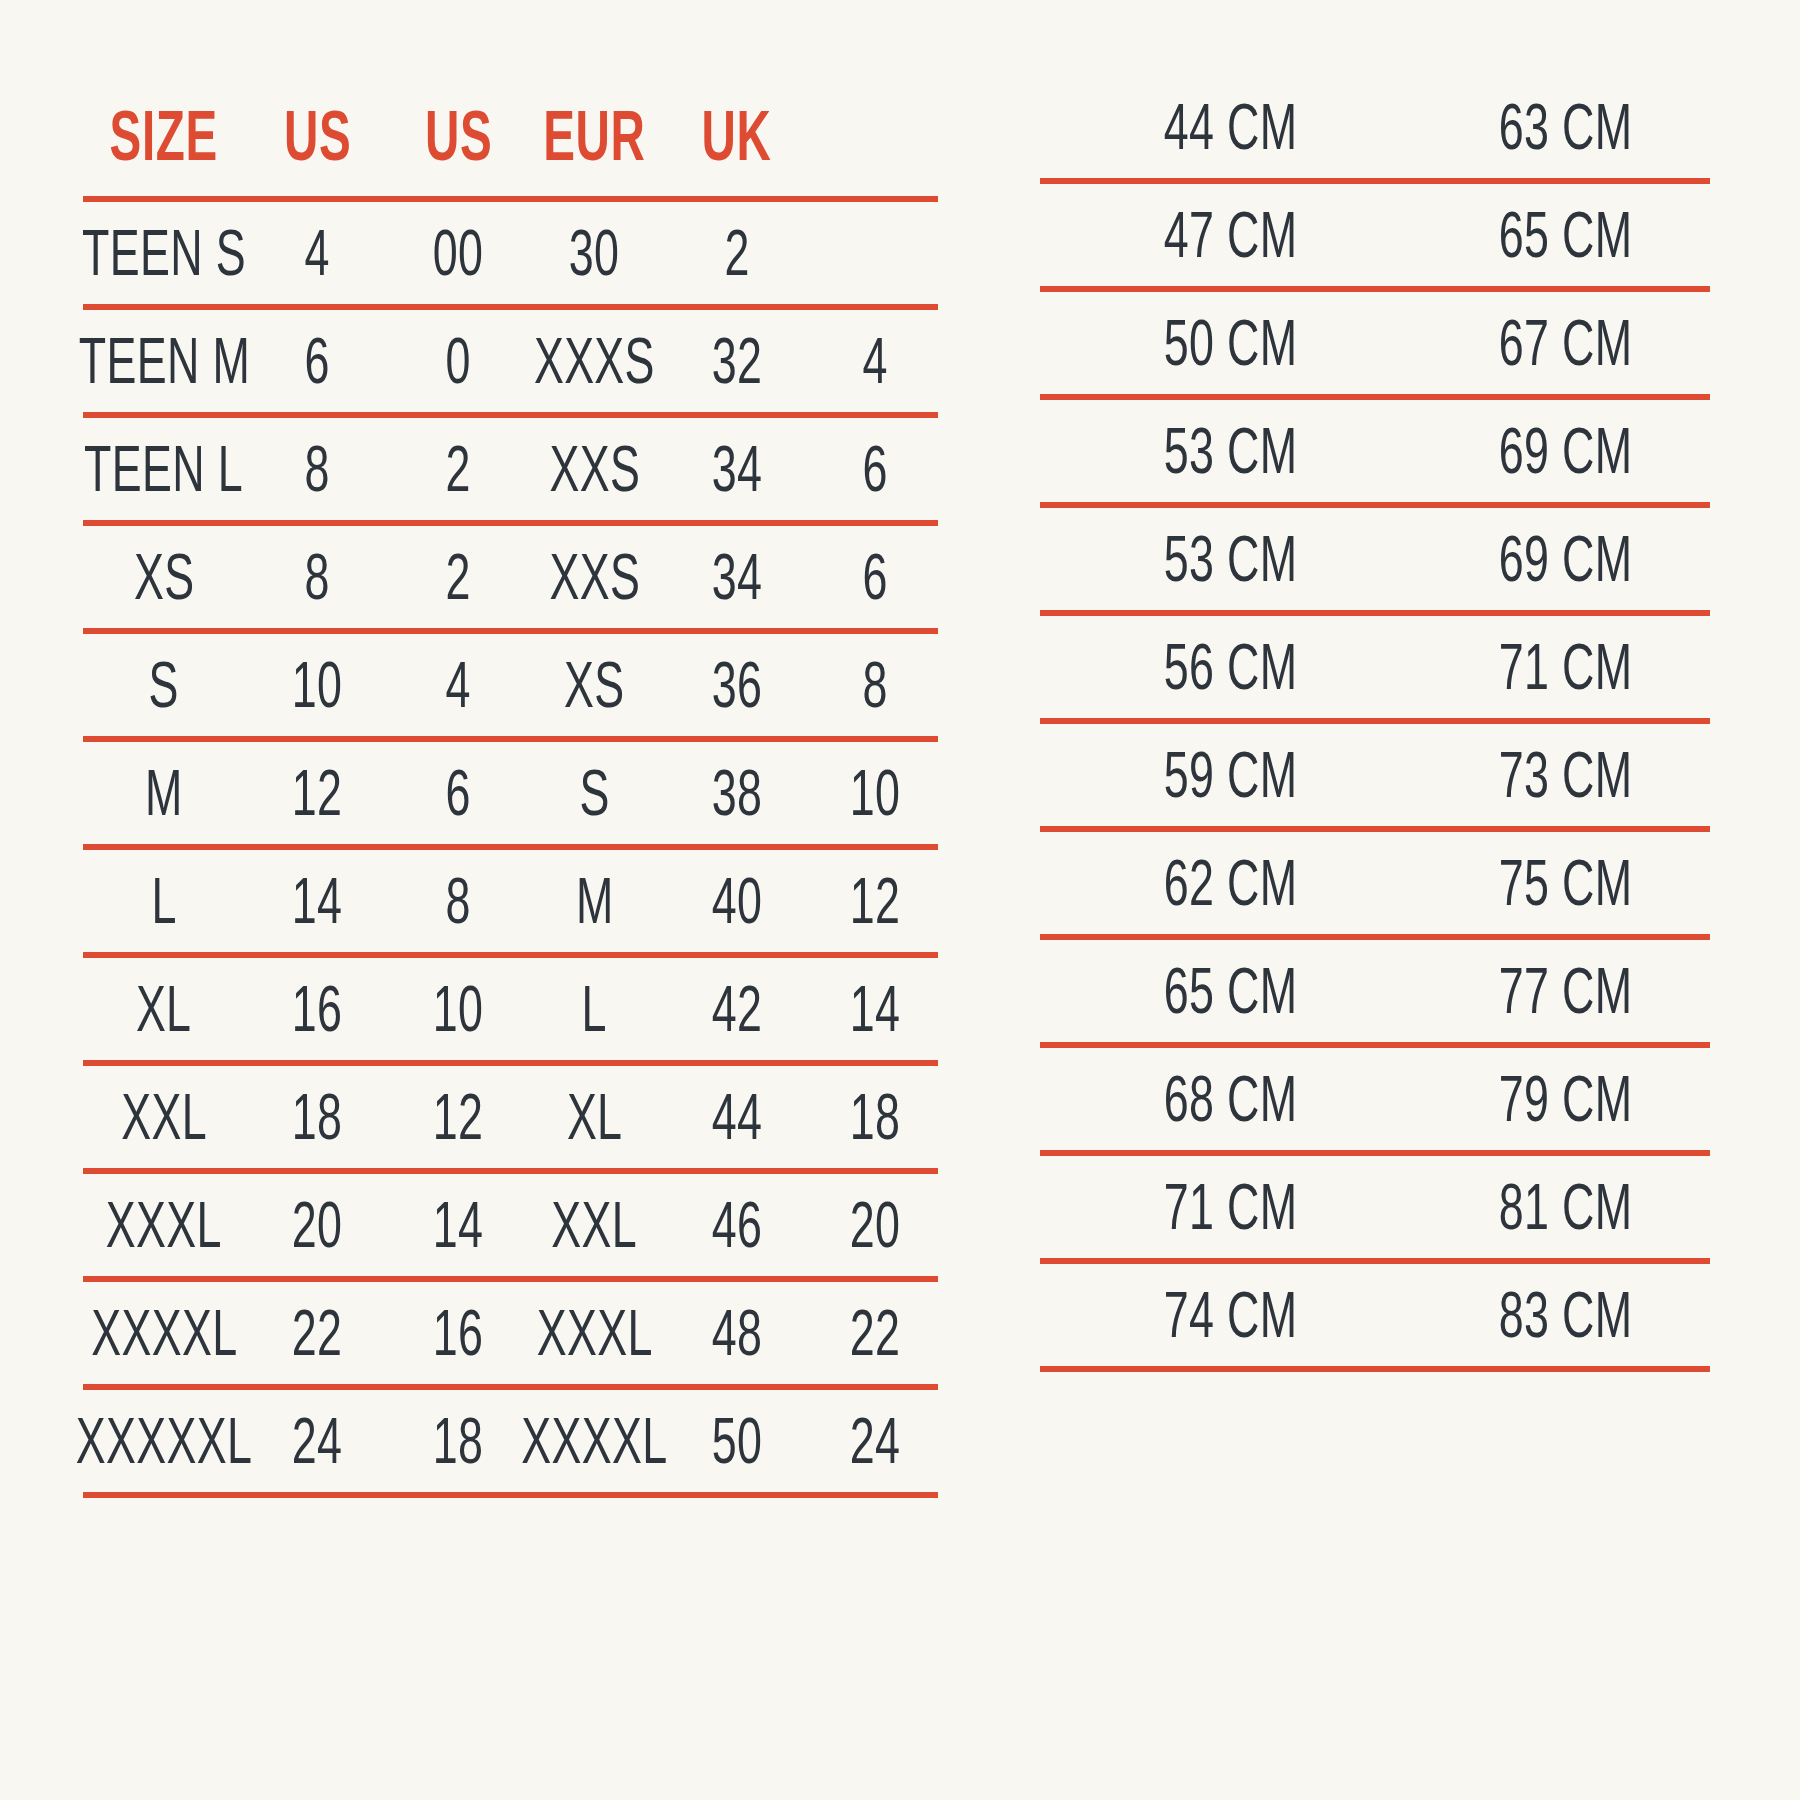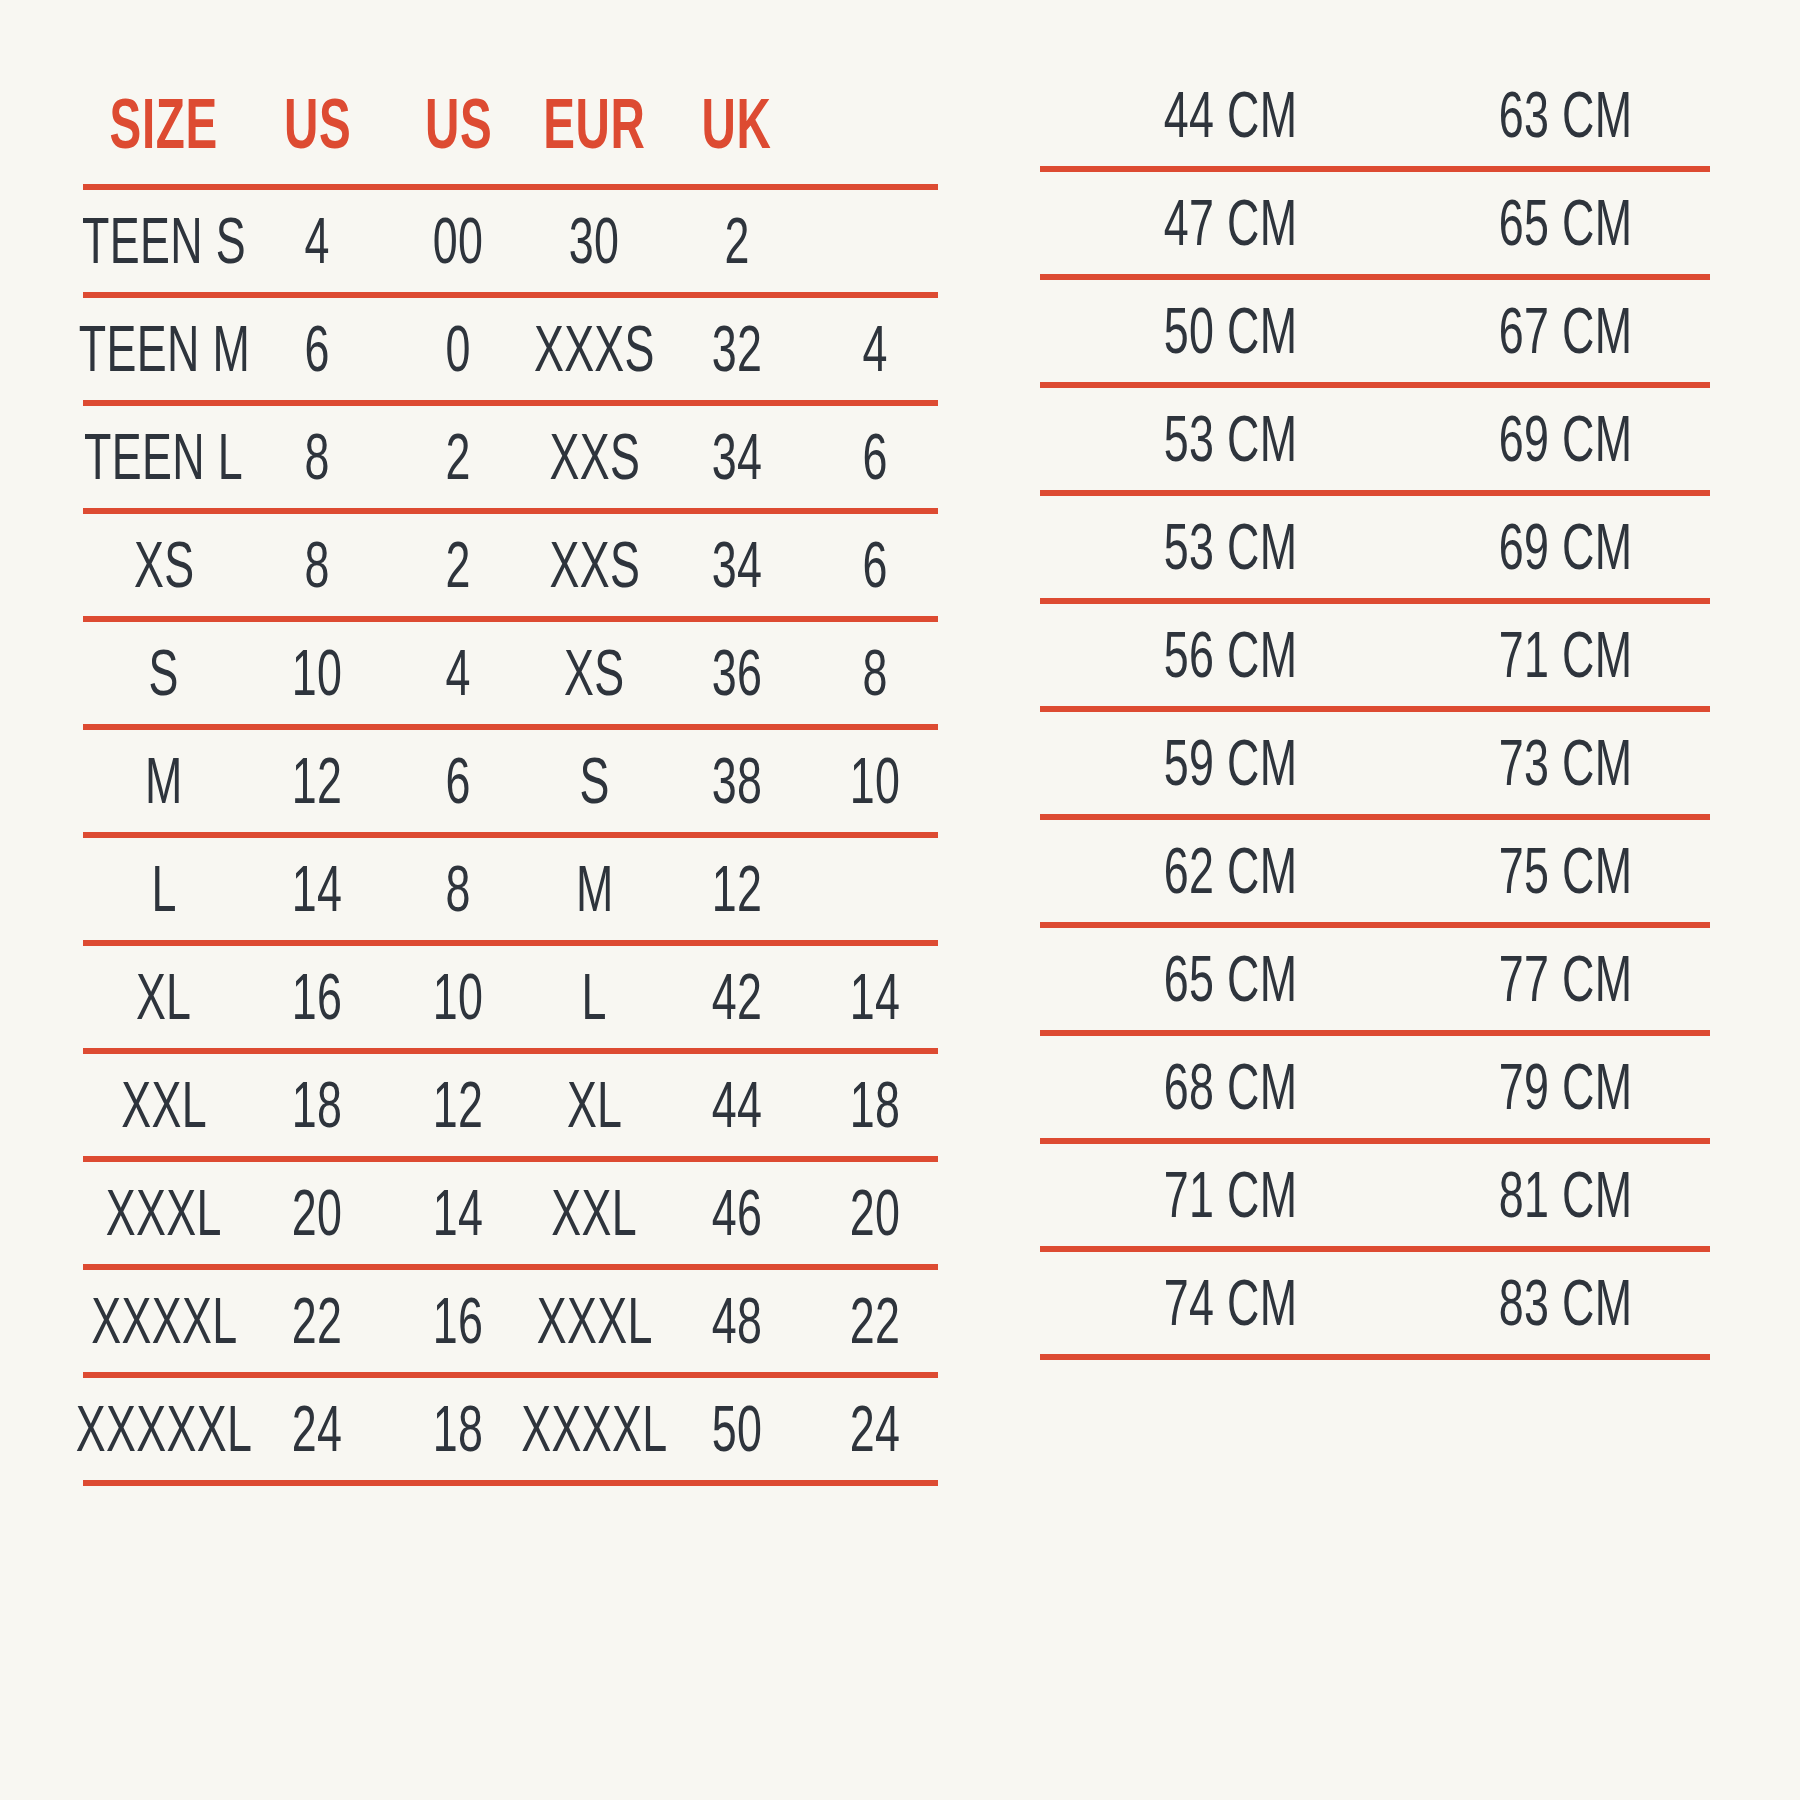--- a/index.html
+++ b/index.html
@@ -3,21 +3,21 @@
 <meta charset="utf-8">
 <style>
   html,body{margin:0;padding:0;}
   body{
     width:1800px;height:1800px;
     background:#F8F7F2;
     font-family:"Liberation Sans","DejaVu Sans",sans-serif;
     position:relative;overflow:hidden;
     color:#2E343C;
   }
-  .tbl{position:absolute;top:64px;}
+  .tbl{position:absolute;top:76px;}
   .tbl-left{left:83px;width:855px;}
   .tbl-right{left:1040px;width:670px;}
   .row{display:grid;box-sizing:border-box;border-bottom:6px solid #DD4B32;}
   .tbl-left .row{grid-template-columns:162px 145px 137px 135px 150px 126px;}
   .tbl-right .row{grid-template-columns:380px 290px;}
   .hrow{height:126px;}
   .drow{height:108px;}
   .c{display:flex;align-items:center;justify-content:center;overflow:visible;}
   .cnd{
     display:inline-block;white-space:nowrap;
@@ -181,20 +181,23 @@
     <div class="c">
         <span class="cnd">14</span>
       </div>
     <div class="c">
         <span class="cnd">8</span>
       </div>
     <div class="c">
         <span class="cnd">M</span>
       </div>
     <div class="c">
+        <span class="cnd">40</span>
+      </div>
+    <div class="c">
         <span class="cnd">12</span>
       </div>
   </div>
 
   <div class="row drow">
     <div class="c">
         <span class="cnd">XL</span>
       </div>
     <div class="c">
         <span class="cnd">16</span>

